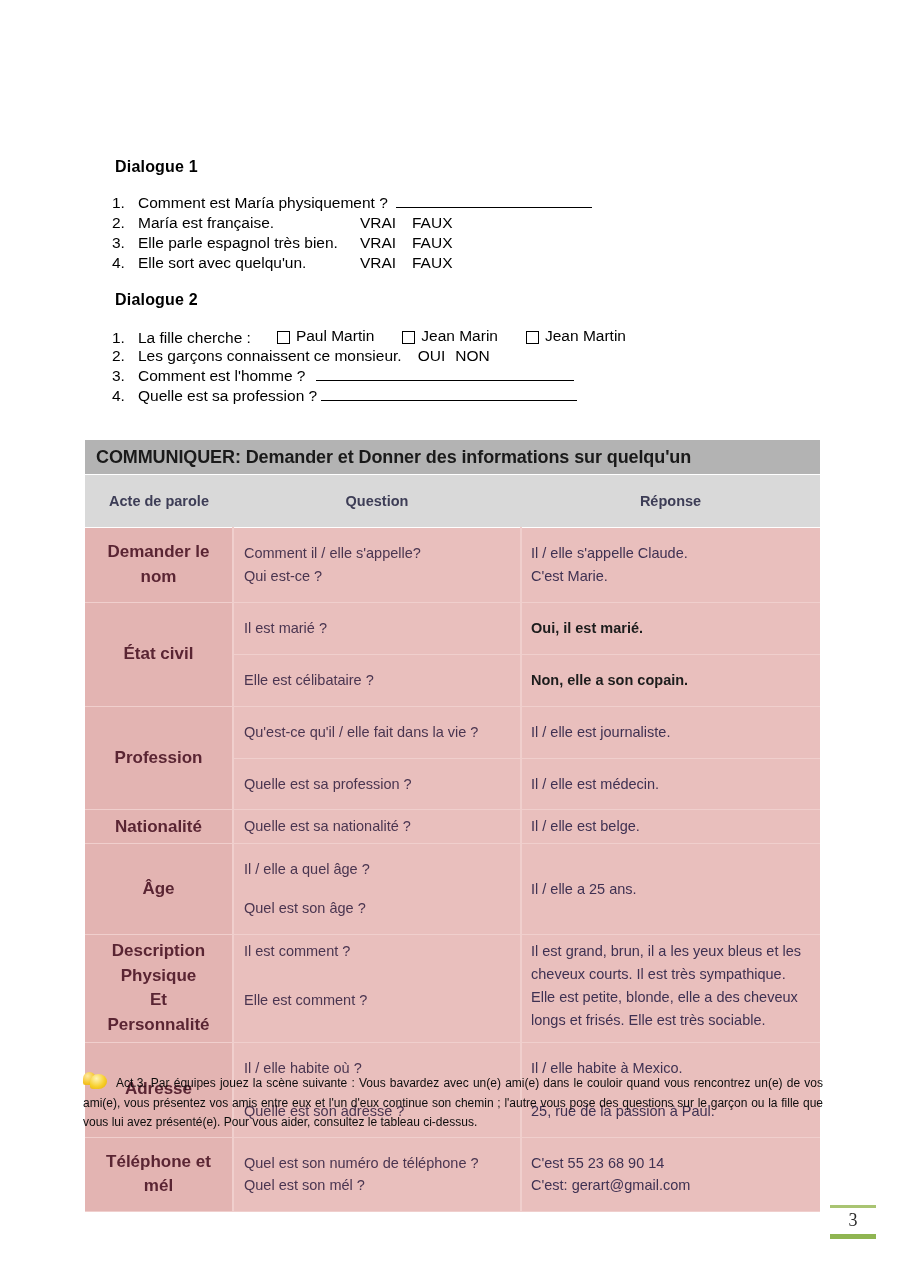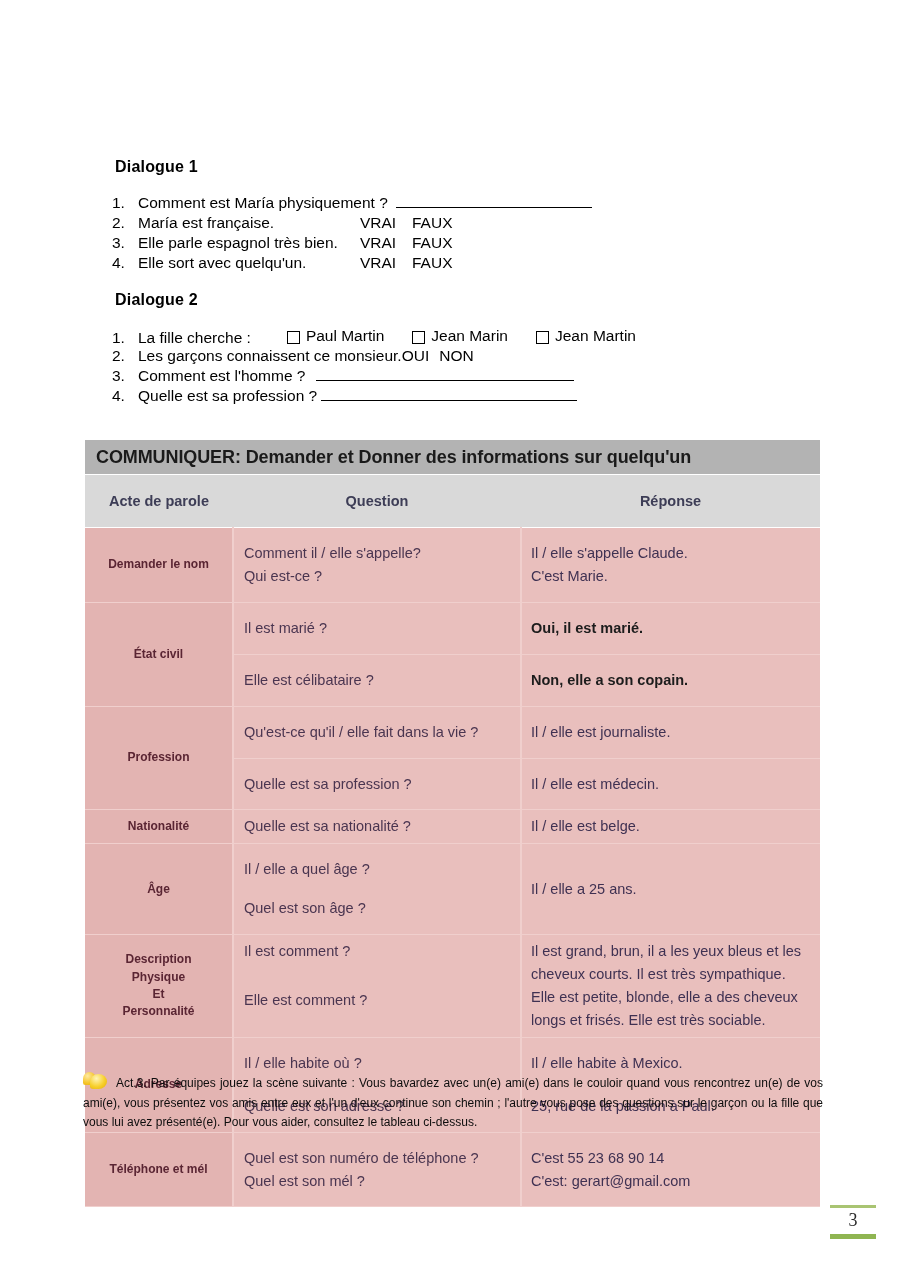--- a/index.html
+++ b/index.html
@@ -117,24 +117,24 @@
   }
   .checkbox-glyph {
     display: inline-block;
     width: 11px;
     height: 11px;
     border: 1.8px solid #000;
     background: #fff;
     position: relative;
     top: 1px;
   }
-  .chk-gap-a { margin-left: 36px; }
+  .chk-gap-a { margin-left: 26px; }
   .chk-gap-b { margin-left: 28px; }
 
-  .ouinon .oui { display: inline-block; }
+  .ouinon .oui { display: inline-block; margin-left: 16px; }
   .ouinon .non { display: inline-block; margin-left: 10px; }
 
   
   .comm-table {
     position: absolute;
     left: 85px;
     top: 440px;
     width: 735px;
     border-collapse: collapse;
     table-layout: fixed;
@@ -168,21 +168,21 @@
   }
 
   .col-act { width: 148px; }
   .col-q   { width: 288px; }
   .col-r   { width: 299px; }
 
   .cell-act {
     background: #e3b4b2;
     color: #5a2533;
     font-weight: bold;
-    font-size: 12px;
+    font-size: 17px;
     text-align: center;
     line-height: 1.45;
     border-right: 2px solid #f0cfcd;
     border-bottom: 1px solid #f0cfcd;
     padding: 4px 14px !important;
   }
   .cell-q {
     background: #e9bfbd;
     color: #4a3550;
     font-size: 14.5px;

